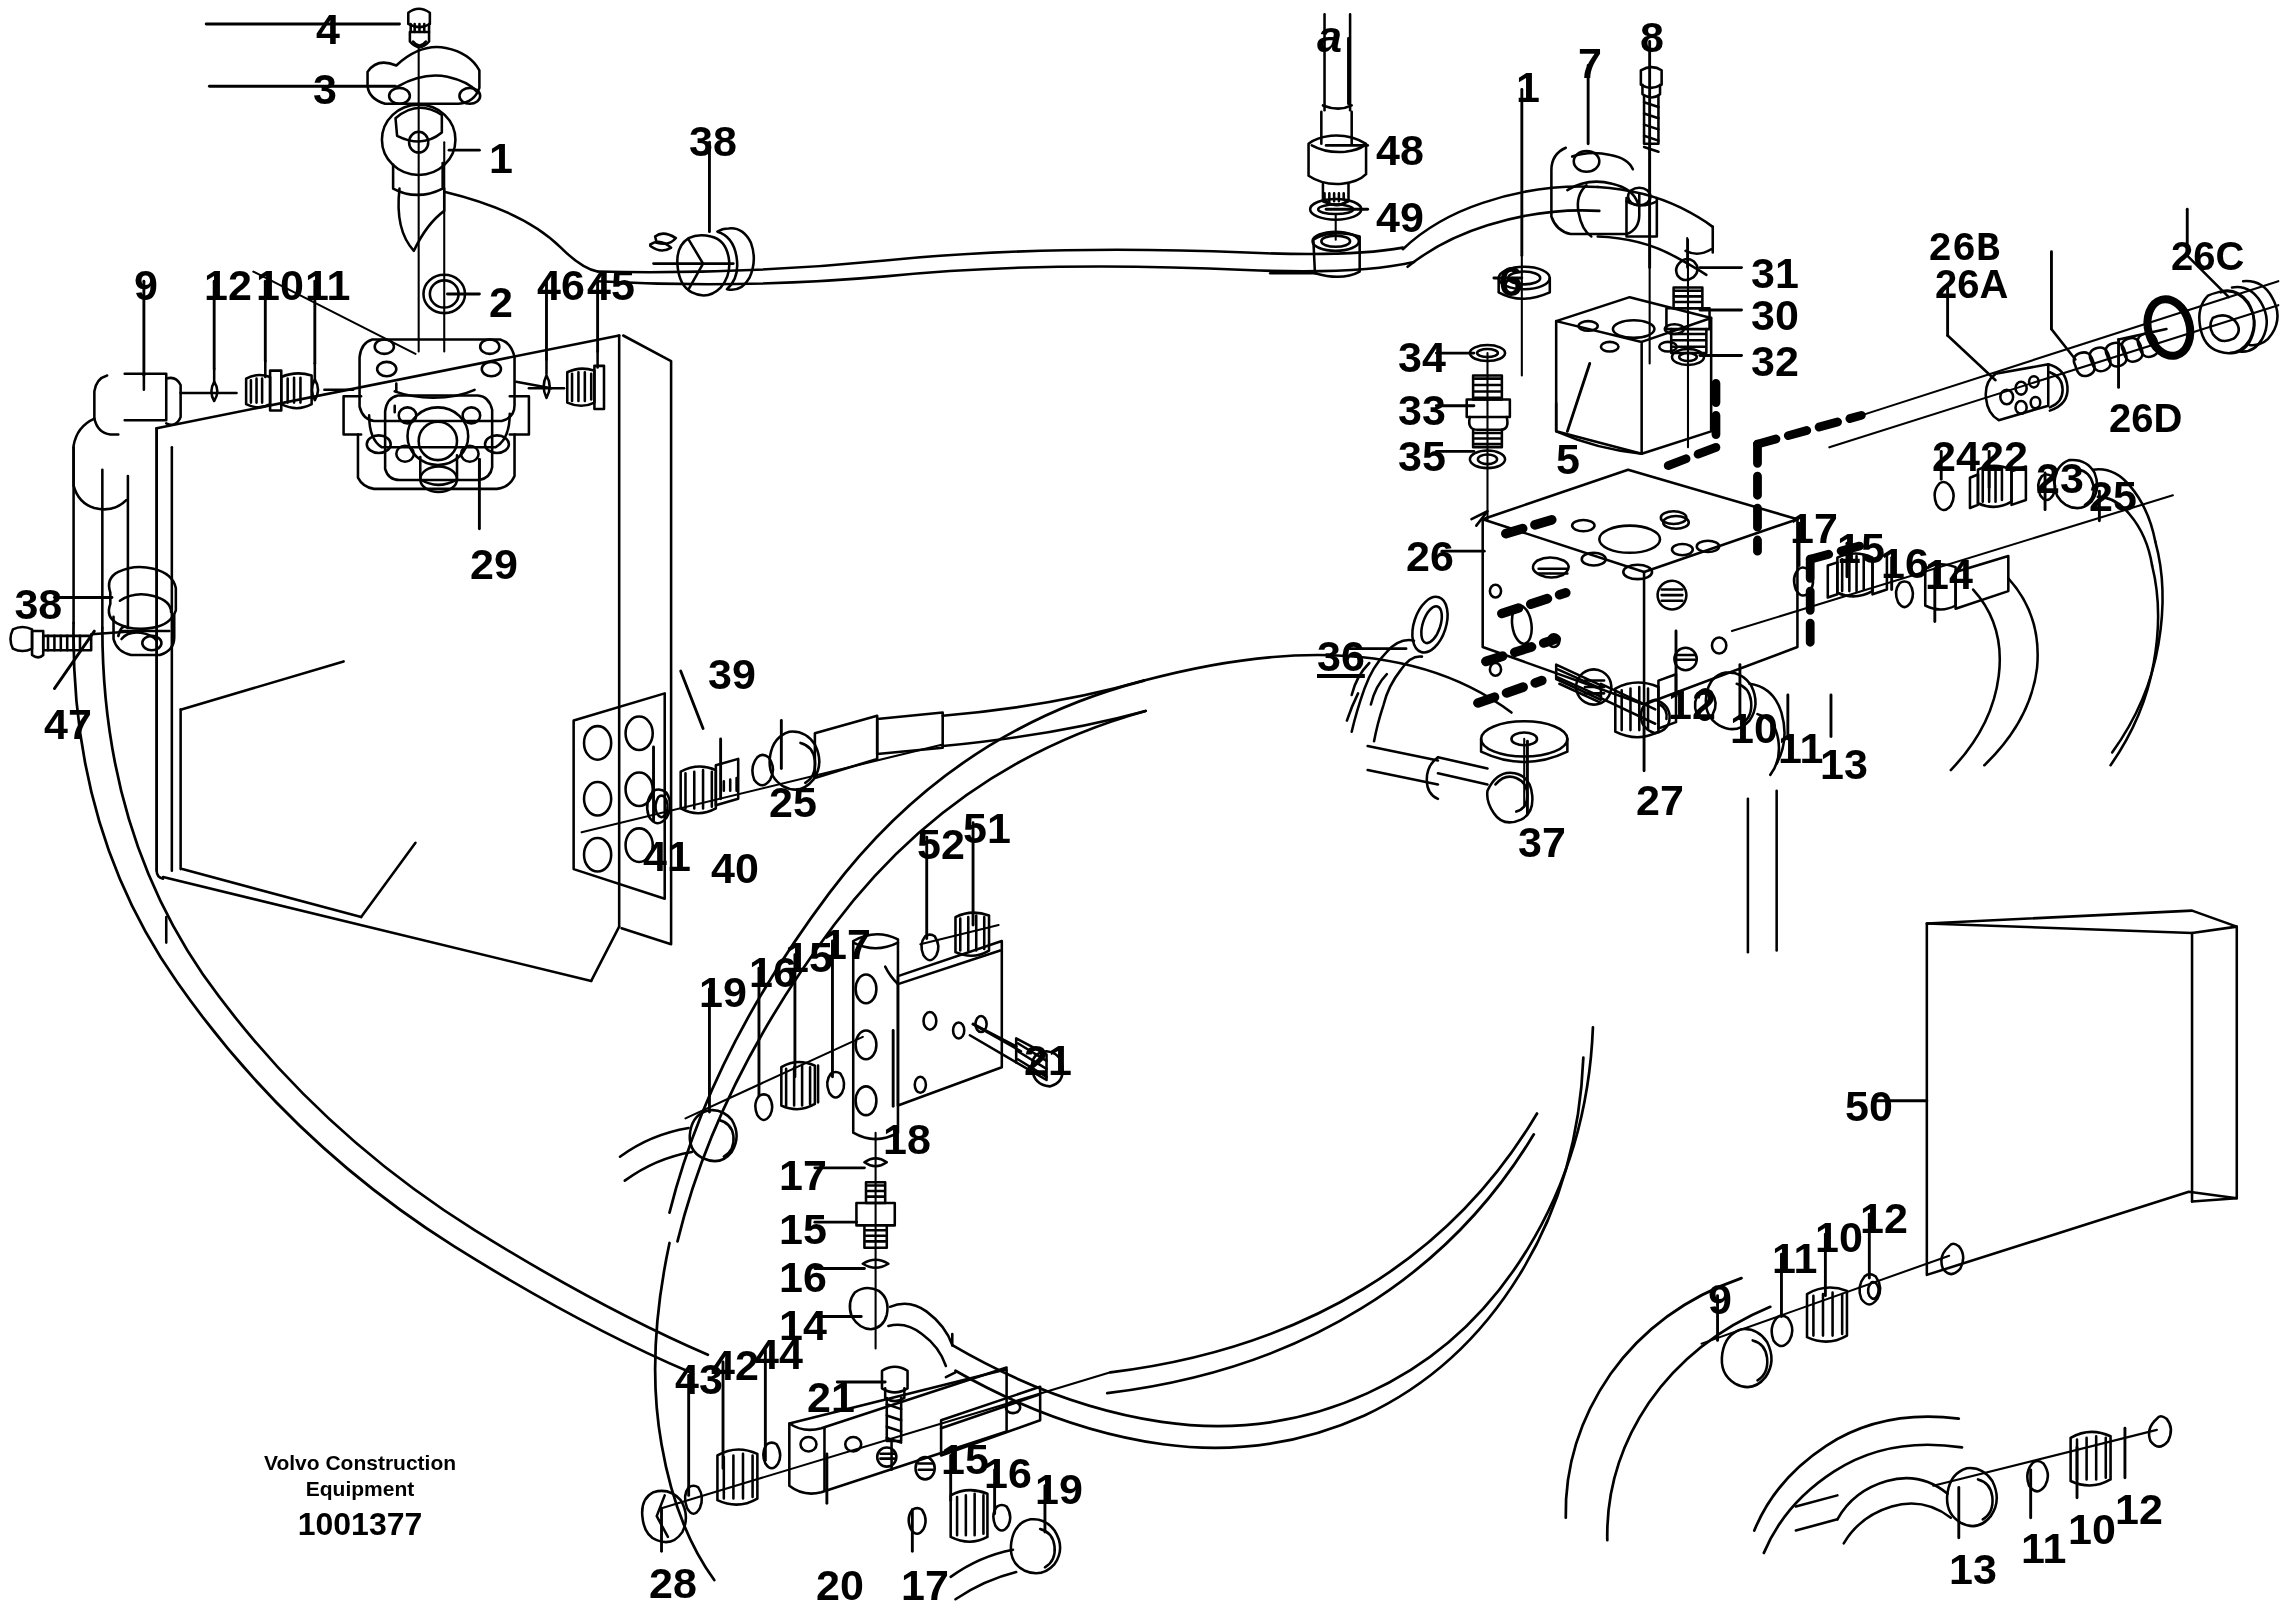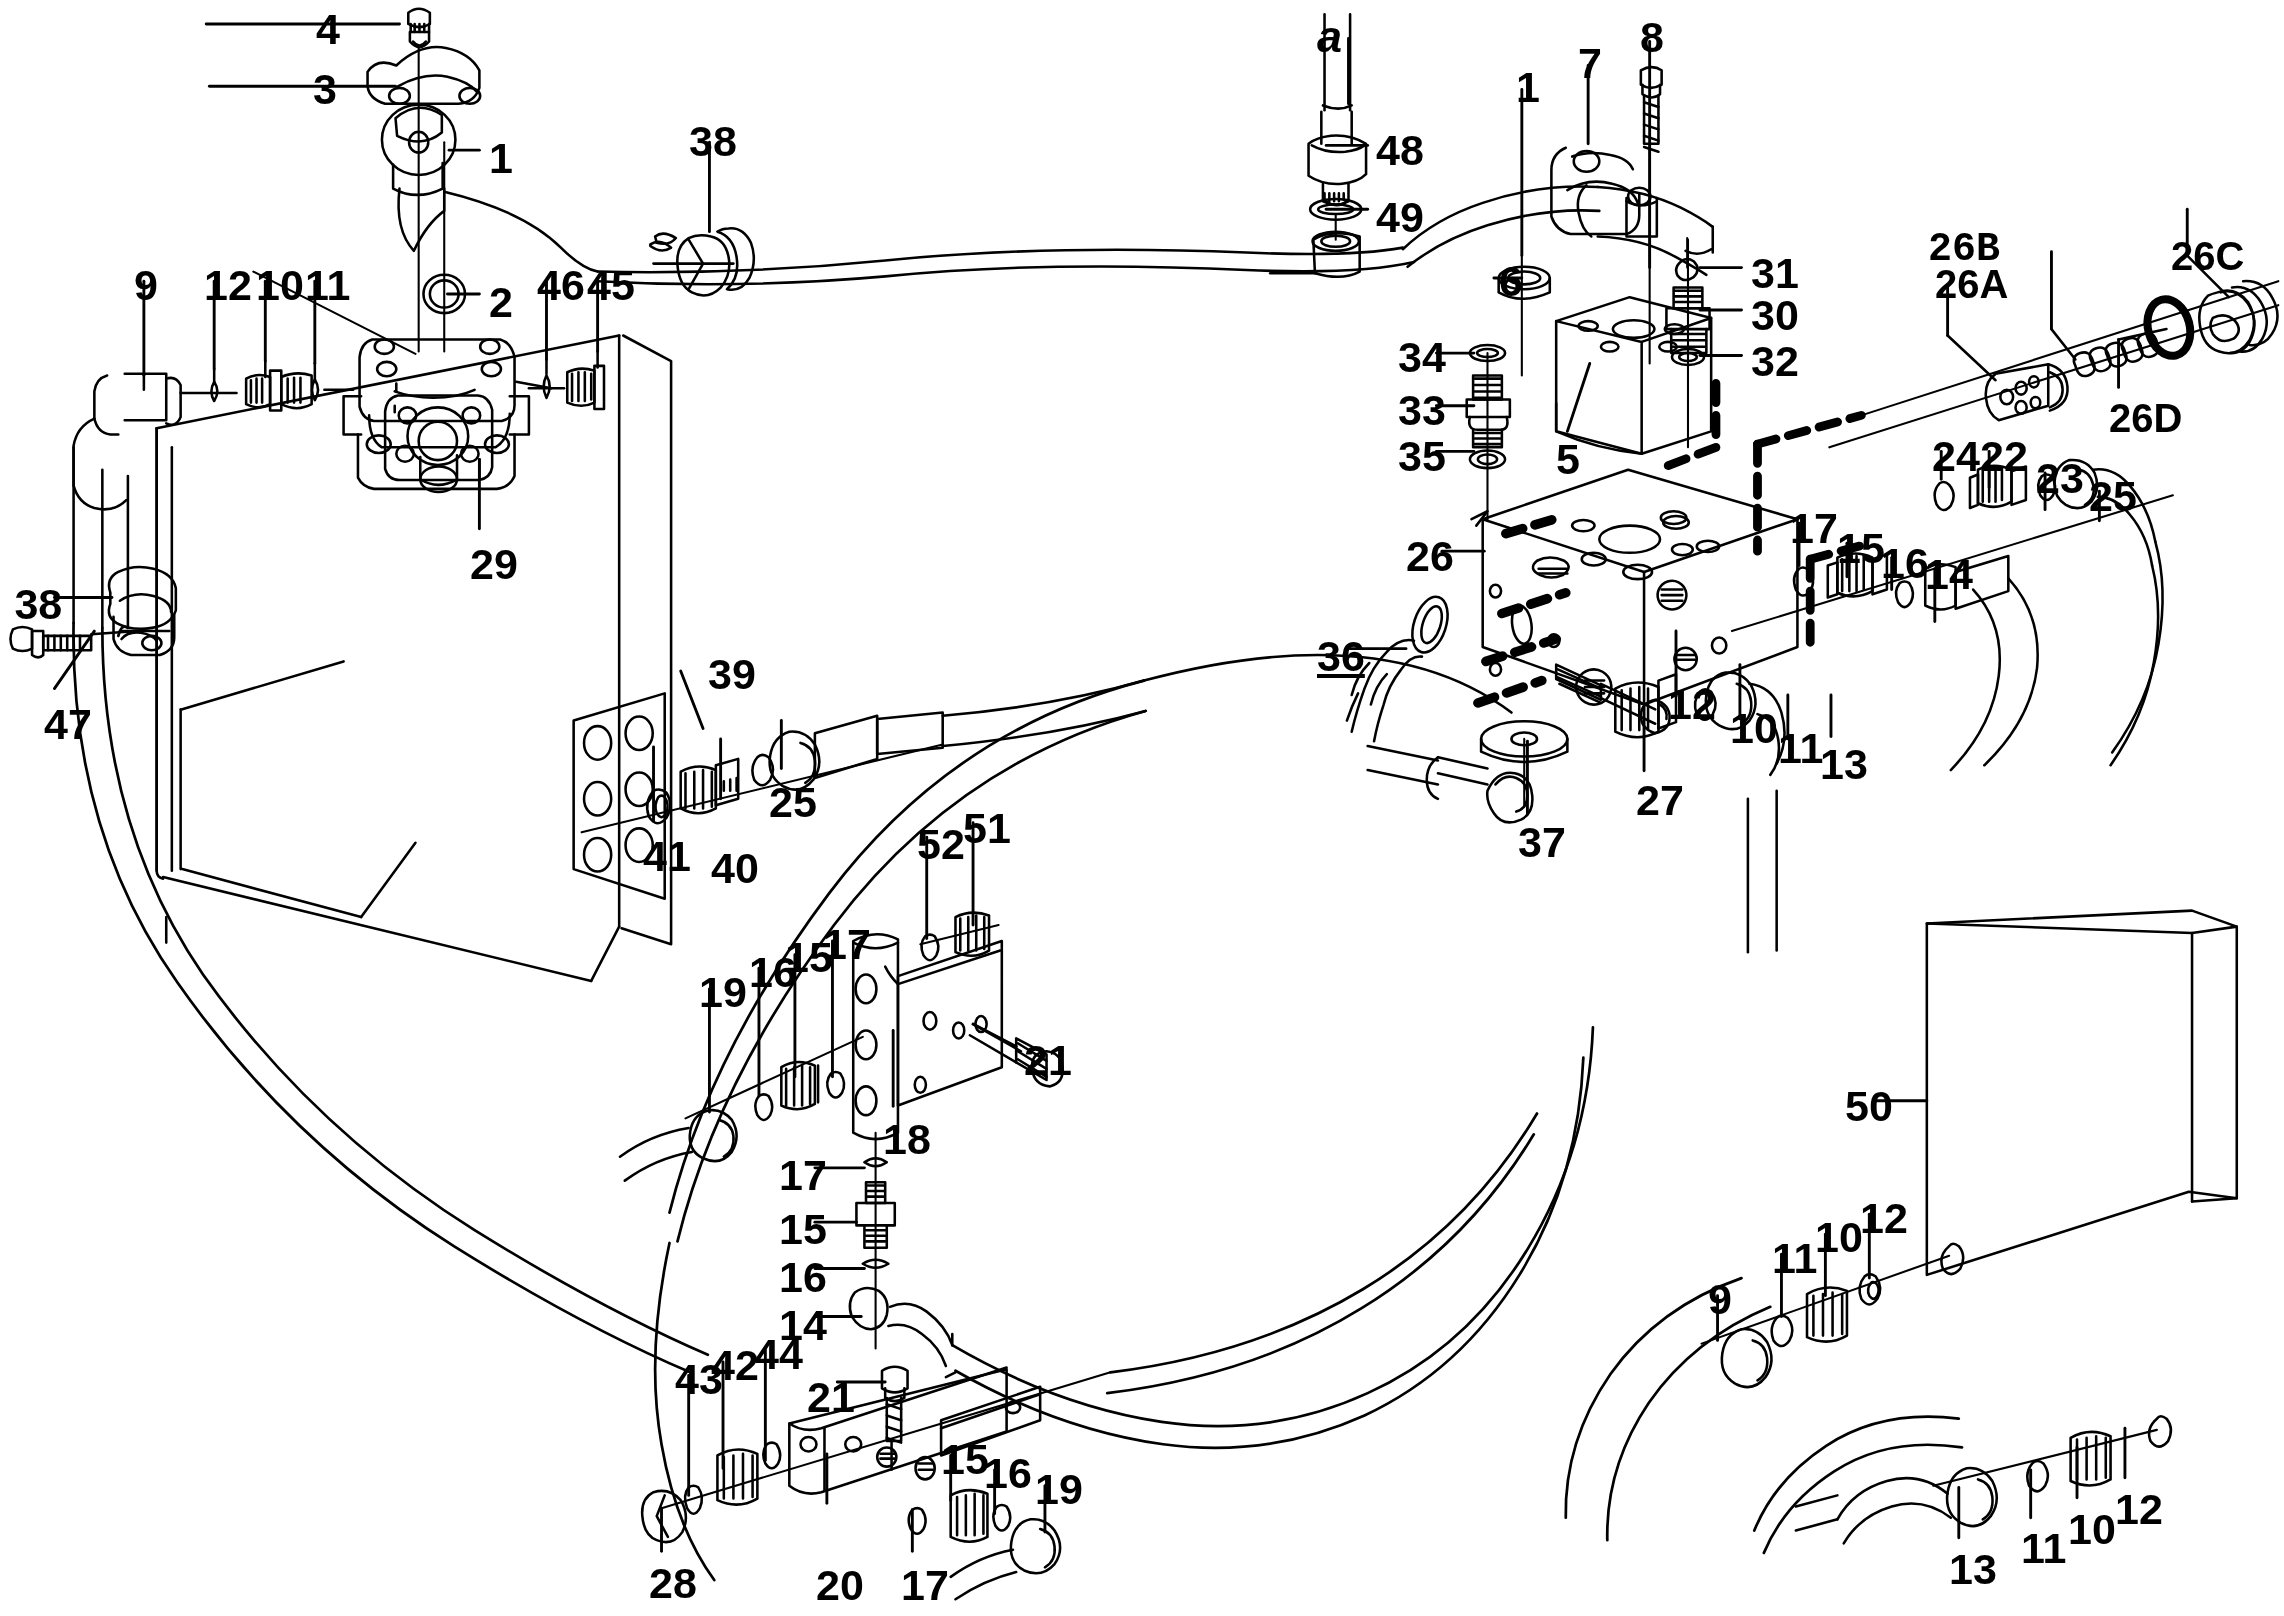--- a/index.html
+++ b/index.html
@@ -723,15 +723,20 @@
       <div class="cal n" style="left: 1708px; top: 1278px;">9</div>
       <div class="cal n" style="left: 1772px; top: 1237px;">11</div>
       <div class="cal n" style="left: 1815px; top: 1216px;">10</div>
       <div class="cal n" style="left: 1860px; top: 1197px;">12</div>
       <div class="cal n" style="left: 1949px; top: 1548px;">13</div>
       <div class="cal n" style="left: 2021px; top: 1527px;">11</div>
       <div class="cal n" style="left: 2068px; top: 1508px;">10</div>
       <div class="cal n" style="left: 2115px; top: 1488px;">12</div>
     </div>
 
+  <div id="footer">
+    <div class="co">Volvo Construction</div>
+    <div class="co">Equipment</div>
+    <div class="num">1001377</div>
+  </div>
 
 </div>
 
 
 </body></html>

